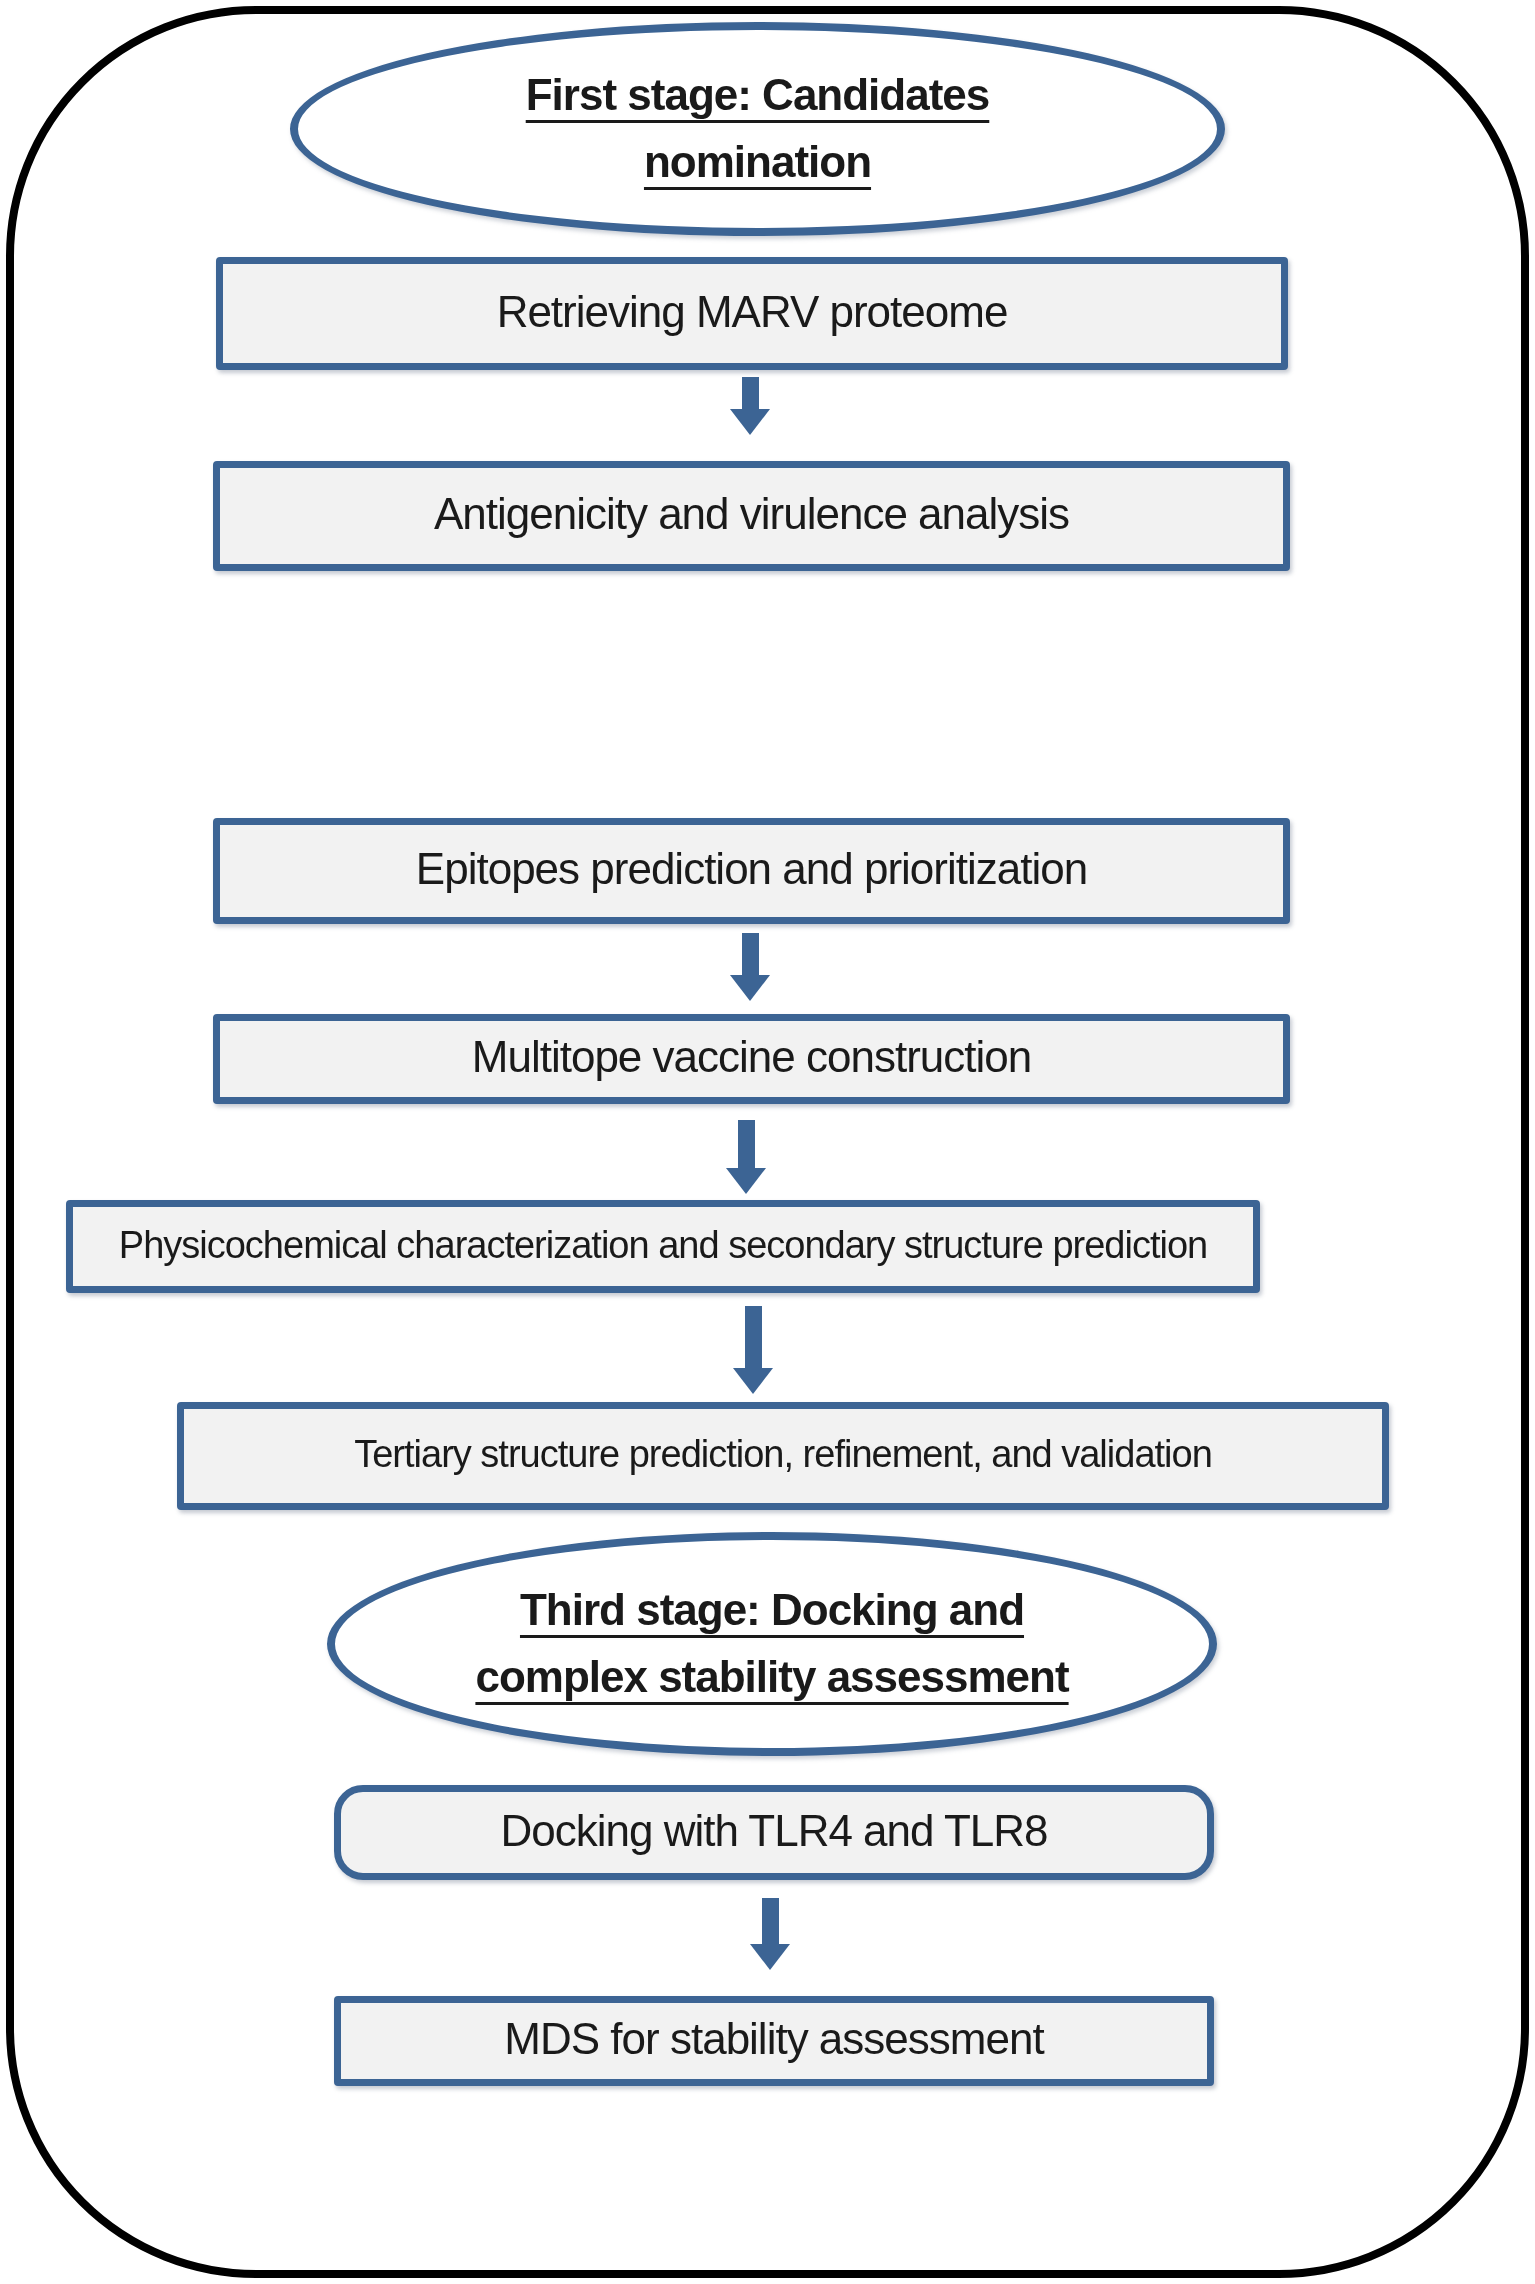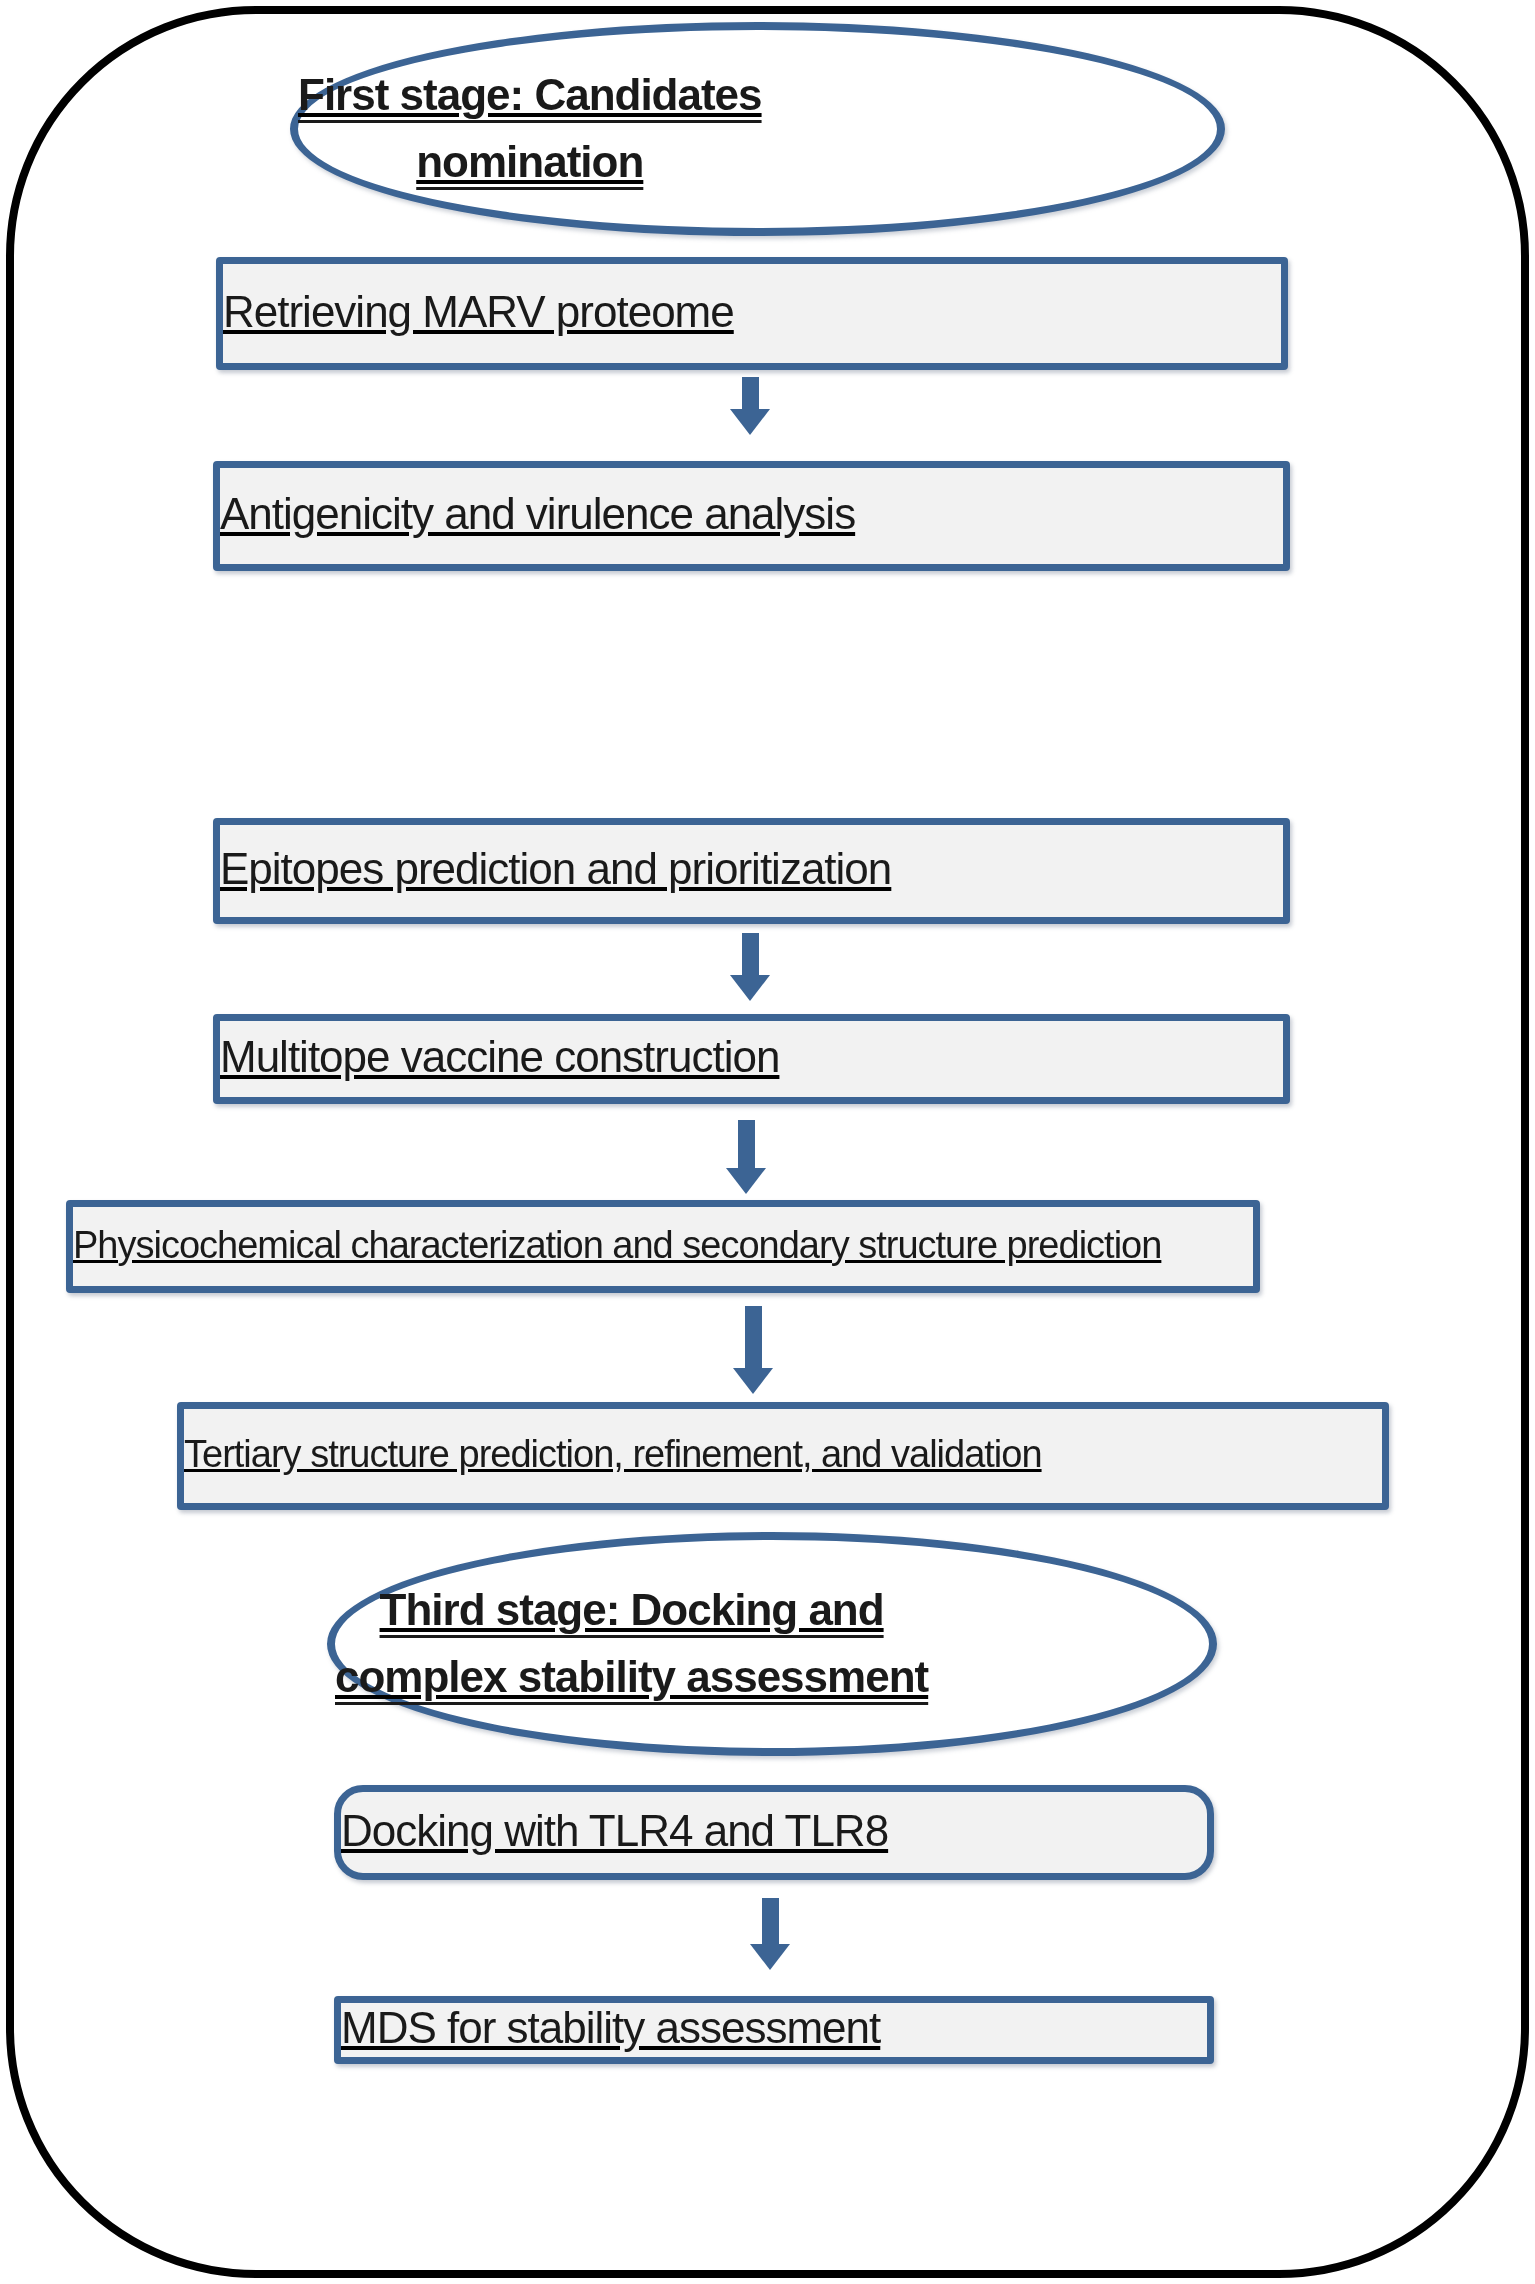--- a/index.html
+++ b/index.html
@@ -9,21 +9,21 @@
     background:#ffffff;
     font-family:"Liberation Sans", sans-serif;
     overflow:hidden;
   }
   .frame{
     position:absolute;
     left:6px;top:6px;right:6px;bottom:6px;
     border:8px solid var(--outline,#000);
     border-radius:250px;
   }
-  .node{position:absolute;display:flex;align-items:center;box-sizing:border-box;text-decoration:underline;}
+  .node{position:absolute;display:flex;align-items:center;justify-content:center;box-sizing:border-box;}
   .ellipse{
     border:8px solid var(--accent,#3c6494);
     border-radius:50%;
     background:#ffffff;
     box-shadow:2px 3px 4px rgba(110,120,140,0.35);
     text-align:center;
   }
   .stage-text{display:flex;flex-direction:column;align-items:center;gap:16px;}
   .stage-line{
     font-size:44px;
@@ -132,17 +132,17 @@
 
   <div class="node step" style="left:334px;top:1785px;width:880px;height:95px;border-radius:29px;">
     <span class="step-label">Docking with TLR4 and TLR8</span>
   </div>
 
   <div class="arrow" style="left:750px;top:1898px;height:72px;">
     <i class="shaft"></i>
     <i class="head"></i>
   </div>
 
-  <div class="node step" style="left:334px;top:1996px;width:880px;height:68px;">
+  <div class="node step" style="left:334px;top:1996px;width:880px;height:90px;">
     <span class="step-label">MDS for stability assessment</span>
   </div>
 
 </div>
 
 </body></html>

